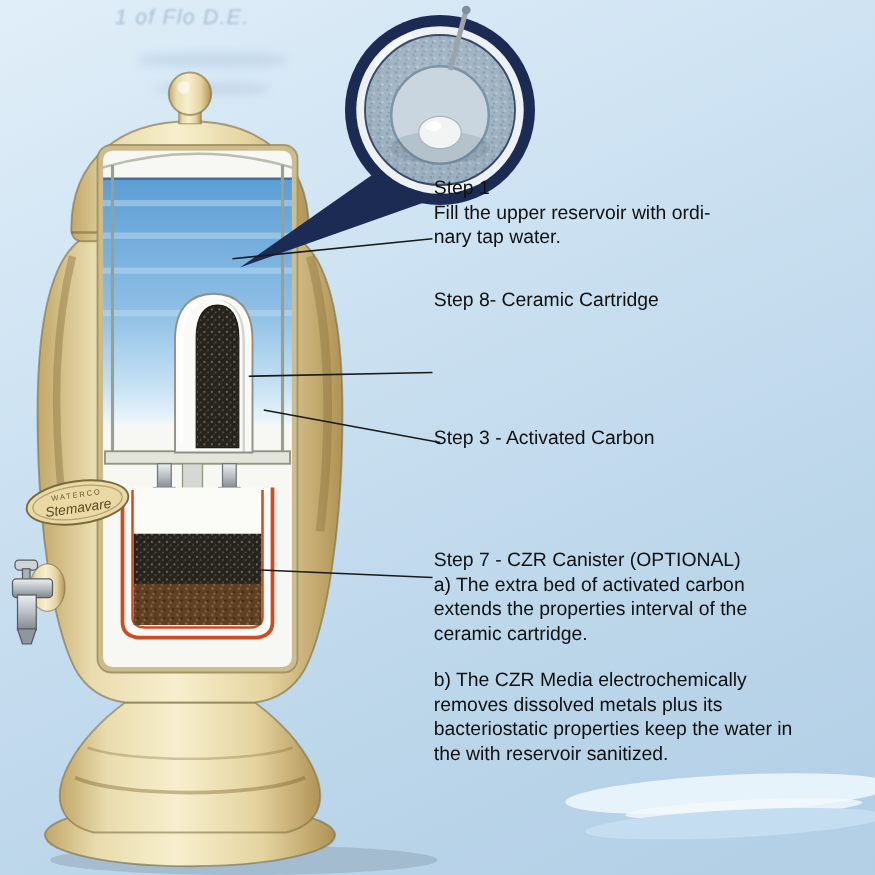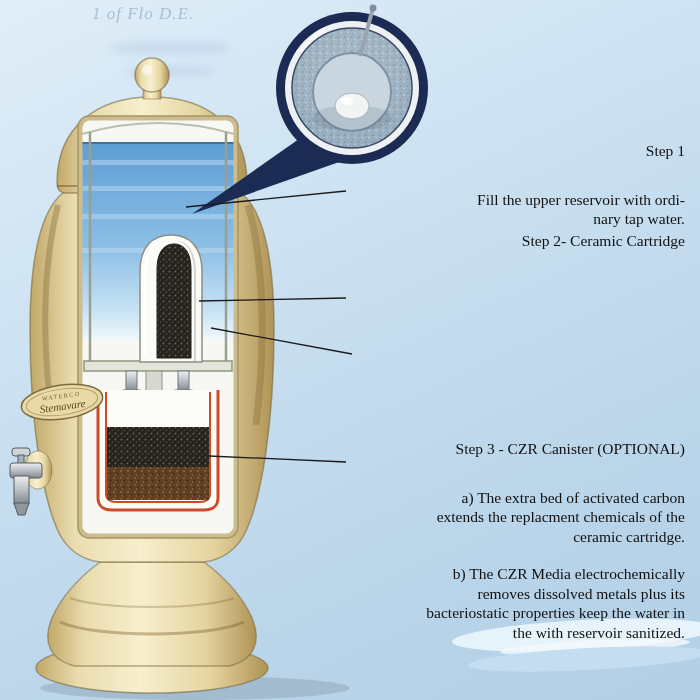--- a/index.html
+++ b/index.html
@@ -1,34 +1,33 @@
 <!DOCTYPE html>
 <html><head>
 <meta charset="utf-8">
 <style>
   html,body{margin:0;padding:0;}
   body{width:700px;height:700px;overflow:hidden;}
   .canvas{
     position:relative;width:700px;height:700px;
     background:linear-gradient(155deg,#e0eef8 0%,#cde2f2 35%,#bcd6ea 70%,#b2cfe6 100%);
-    font-family:Liberation Serif, serif;
-    text-align:right;
+    font-family:Liberation Sans, sans-serif;
   }
   .watermark{
     position:absolute;top:4px;left:92px;font-size:17px;font-style:italic;
     color:#7e9ab8;opacity:.55;filter:blur(.7px);letter-spacing:1px;
   }
   .smudge{position:absolute;border-radius:40%;filter:blur(4px);opacity:.18;background:#6f93c0;}
   .sm1{left:110px;top:42px;width:120px;height:12px;}
   .sm2{left:125px;top:66px;width:90px;height:10px;}
   .illu{position:absolute;left:0;top:0;}
   .steps-col{position:absolute;left:0;top:0;width:700px;height:700px;pointer-events:none;}
   .step{position:absolute;left:347px;width:338px;color:#101010;}
   .step-title{font-size:15.5px;line-height:19.5px;}
-  .step-body{font-size:15.5px;line-height:19.5px;white-space:pre-line;margin-top:29px;}
+  .step-body{font-size:15.5px;line-height:19.5px;white-space:pre-line;}
   .step-body.second{margin-top:18px;}
   .p1{top:141px;} .p2{top:231px;} .p3{top:341px;} .p4{top:439px;}
   .swoosh{position:absolute;border-radius:50%;}
   .sw1{left:452px;top:620px;width:262px;height:30px;background:#e9f4fb;transform:rotate(-3deg);opacity:.95;}
   .sw2{left:468px;top:648px;width:240px;height:22px;background:#c4ddf0;transform:rotate(-3deg);}
   .sw3{left:500px;top:640px;width:190px;height:14px;background:#f2f9fd;transform:rotate(-3deg);opacity:.8;}
 </style>
 </head>
 <body>
 
@@ -201,28 +200,29 @@
     <line x1="346" y1="462" x2="209" y2="456" stroke="#1a1a1a" stroke-width="1.3"></line>
   </svg>
 
   <div class="steps-col">
     <div class="step p1">
       <div class="step-title">Step 1</div>
       <div class="step-body">Fill the upper reservoir with ordi-
 nary tap water.</div>
     </div>
     <div class="step p2">
-      <div class="step-title">Step 2- Ceramic Cartridge</div>
+      <div class="step-title">Step 8- Ceramic Cartridge</div>
     </div>
     <div class="step p3">
+      <div class="step-title">Step 3 - Activated Carbon</div>
     </div>
     <div class="step p4">
-      <div class="step-title">Step 3 - CZR Canister (OPTIONAL)</div>
+      <div class="step-title">Step 7 - CZR Canister (OPTIONAL)</div>
       <div class="step-body">a) The extra bed of activated carbon
-extends the replacment chemicals of the
+extends the properties interval of the
 ceramic cartridge.</div>
       <div class="step-body second">b) The CZR Media electrochemically
 removes dissolved metals plus its
 bacteriostatic properties keep the water in
 the with reservoir sanitized.</div>
     </div>
   </div>
 
 </div>
 

